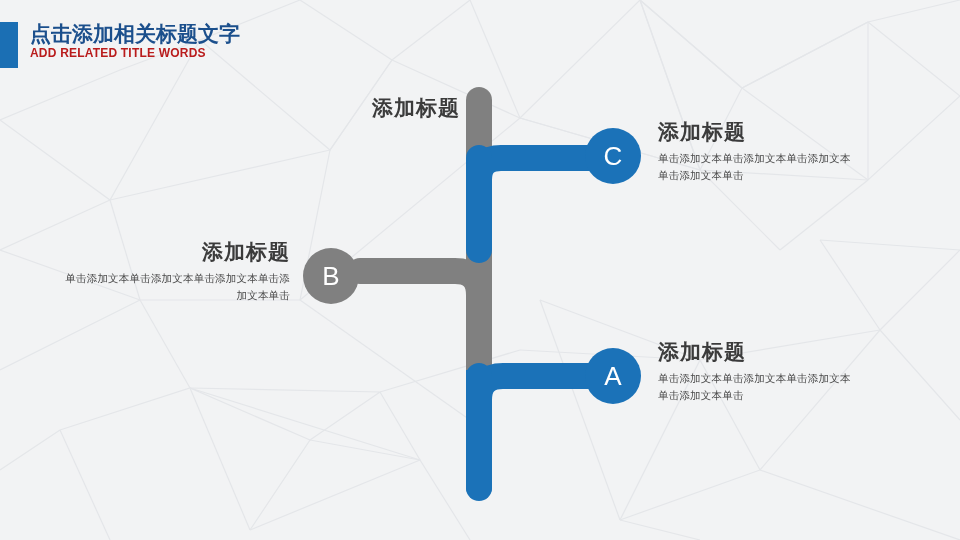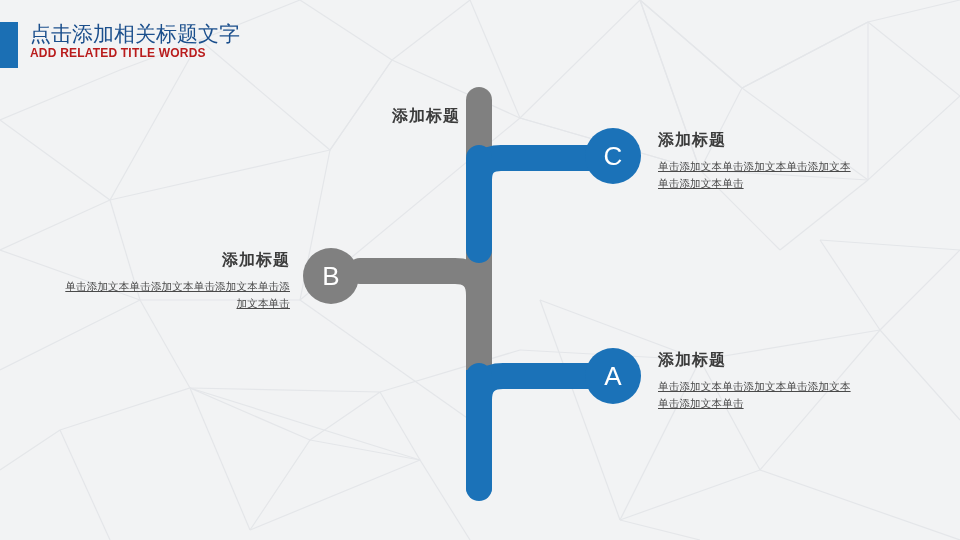--- a/index.html
+++ b/index.html
@@ -33,21 +33,21 @@
   }
   .title-block {
     position: absolute;
     left: 30px;
     top: 22px;
     width: 460px;
   }
   .title-cn {
     font-size: 21px;
     line-height: 24px;
-    font-weight: normal;
+    font-weight: bold;
     color: #1b4f8c;
     letter-spacing: 0px;
     white-space: nowrap;
   }
   .title-en {
     font-size: 12px;
     line-height: 15px;
     font-weight: bold;
     color: #b91c1c;
     letter-spacing: 0.2px;
@@ -72,34 +72,33 @@
     color: #ffffff;
     font-family: "Liberation Sans", "DejaVu Sans", sans-serif;
     user-select: none;
   }
   #letter-c { left: 585px; top: 128px; }
   #letter-b { left: 303px; top: 248px; }
   #letter-a { left: 585px; top: 348px; }
 
   
   .blk-title {
-    font-size: 16px;
+    font-size: 21px;
     font-weight: bold;
     color: #3b3b3b;
     line-height: 20px;
-    margin: 12px 0 8px 0;
+    margin: 4px 0 8px 0;
     letter-spacing: 1px;
   }
   .blk-body {
     font-size: 10.5px;
     color: #4a4a4a;
     line-height: 17px;
     margin: 0;
     letter-spacing: 0.2px;
-    text-decoration: underline;
   }
 
   #block-c {
     position: absolute;
     left: 658px;
     top: 118px;
     width: 198px;
     text-align: left;
   }
   #block-a {

